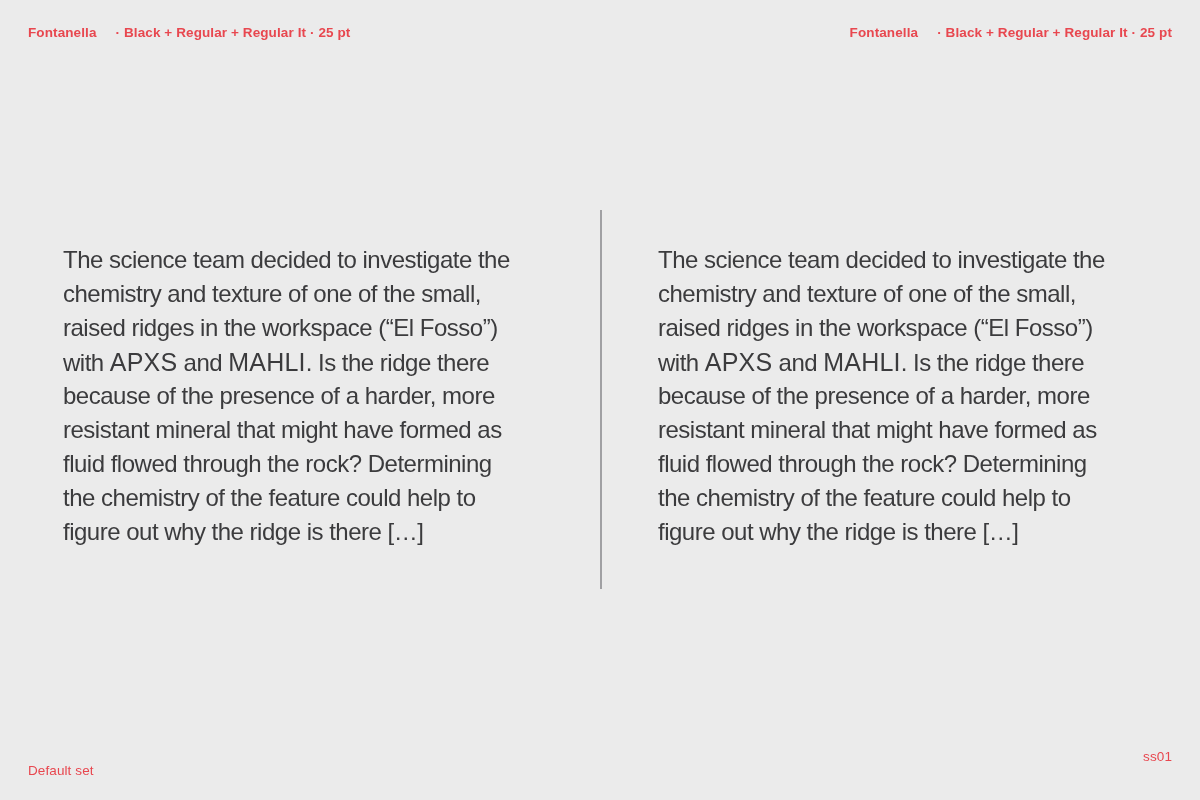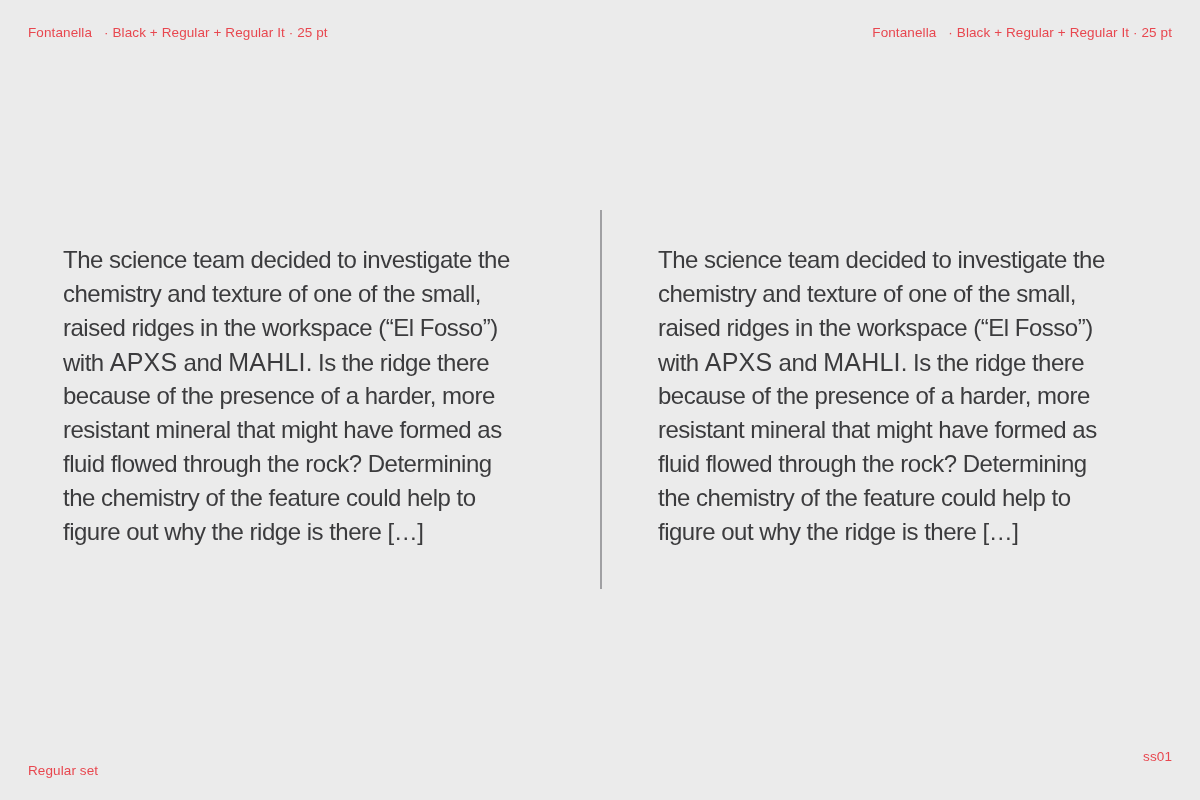--- a/index.html
+++ b/index.html
@@ -24,22 +24,22 @@
     position: absolute;
     font-size: 13.5px;
     color: var(--accent);
     letter-spacing: 0.1px;
     white-space: nowrap;
   }
   .header-left  { left: 28px;  top: 25px; }
   .header-right { right: 28px; top: 25px; text-align: right; }
   .footer-left  { left: 28px;  bottom: 22px; }
   .footer-right { right: 28px; bottom: 36px; text-align: center; }
-  .brand { font-weight: normal; }
-  .hdetails { font-weight: normal; margin-left: 12px; text-align: center; }
+  .brand { font-weight: bold; }
+  .hdetails { font-weight: bold; margin-left: 19px; text-align: center; }
   .divider {
     position: absolute;
     left: 600px; top: 210px;
     width: 2px; height: 379px;
     background: var(--divider);
   }
   .column {
     position: absolute;
     top: 243px;
     width: 510px;
@@ -90,17 +90,17 @@
       <div class="line"><span class="run run-regular">chemistry and texture of one of the small,</span></div>
       <div class="line"><span class="run run-regular">raised ridges in the workspace (“El Fosso”)</span></div>
       <div class="line"><span class="run run-regular">with </span><span class="run run-smallcaps">APXS</span><span class="run run-regular"> and </span><span class="run run-smallcaps">MAHLI</span><span class="run run-regular">. Is the ridge there</span></div>
       <div class="line"><span class="run run-regular">because of the presence of a harder, more</span></div>
       <div class="line"><span class="run run-regular">resistant mineral that might have formed as</span></div>
       <div class="line"><span class="run run-regular">fluid flowed </span><span class="run run-italic">through the rock? </span><span class="run run-regular">Determining</span></div>
       <div class="line"><span class="run run-regular">the chemistry of the feature could help to</span></div>
       <div class="line"><span class="run run-regular">figure out why the ridge is there […]</span></div>
     </section>
 
-  <div class="meta footer-left">Regular set</div>
+  <div class="meta footer-left">Default set</div>
 
   <div class="meta footer-right">ss01</div>
 
 </div>
 
 </body></html>

